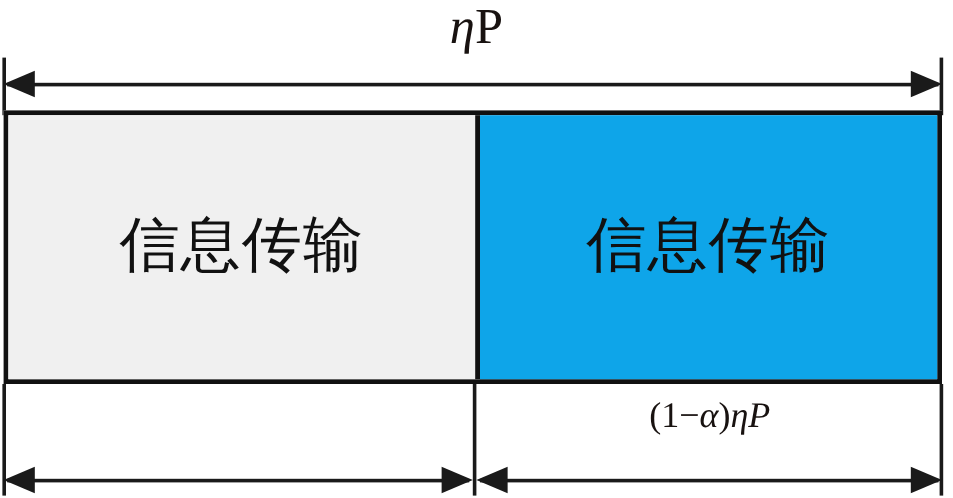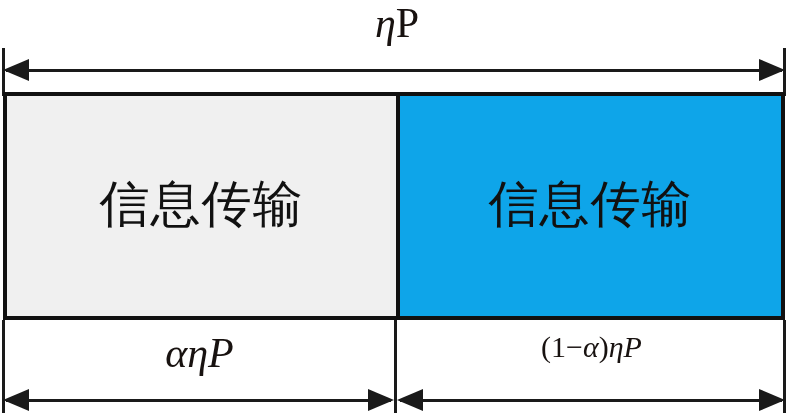--- a/index.html
+++ b/index.html
@@ -145,23 +145,20 @@
     <div class="cell" id="cell-it" style="background:#0ea5e9;">
       <span class="cell-label">信息传输</span>
     </div>
 
   </div>
 
   <div class="tick" style="left:2px; top:320px; height:93px;"></div>
   <div class="tick" style="left:394px; top:320px; height:93px;"></div>
   <div class="tick" style="left:783px; top:320px; height:93px;"></div>
 
-  <div class="math" id="label-alpha">
-    <span class="it">α</span><span class="it">η</span><span class="it">P</span>
-  </div>
 
   <div class="math" id="label-one-minus-alpha">
     <span class="up">(</span><span class="up">1</span><span class="up">−</span><span class="it">α</span><span class="up">)</span><span class="it">η</span><span class="it">P</span>
   </div>
 
   <div class="dim-row" style="left:6px; top:399px; width:385px;">
     <div class="arrow-head left" style="left:-3px; top:-10px;"></div>
     <div class="arrow-head right" style="right:-3px; top:-10px;"></div>
   </div>
 

